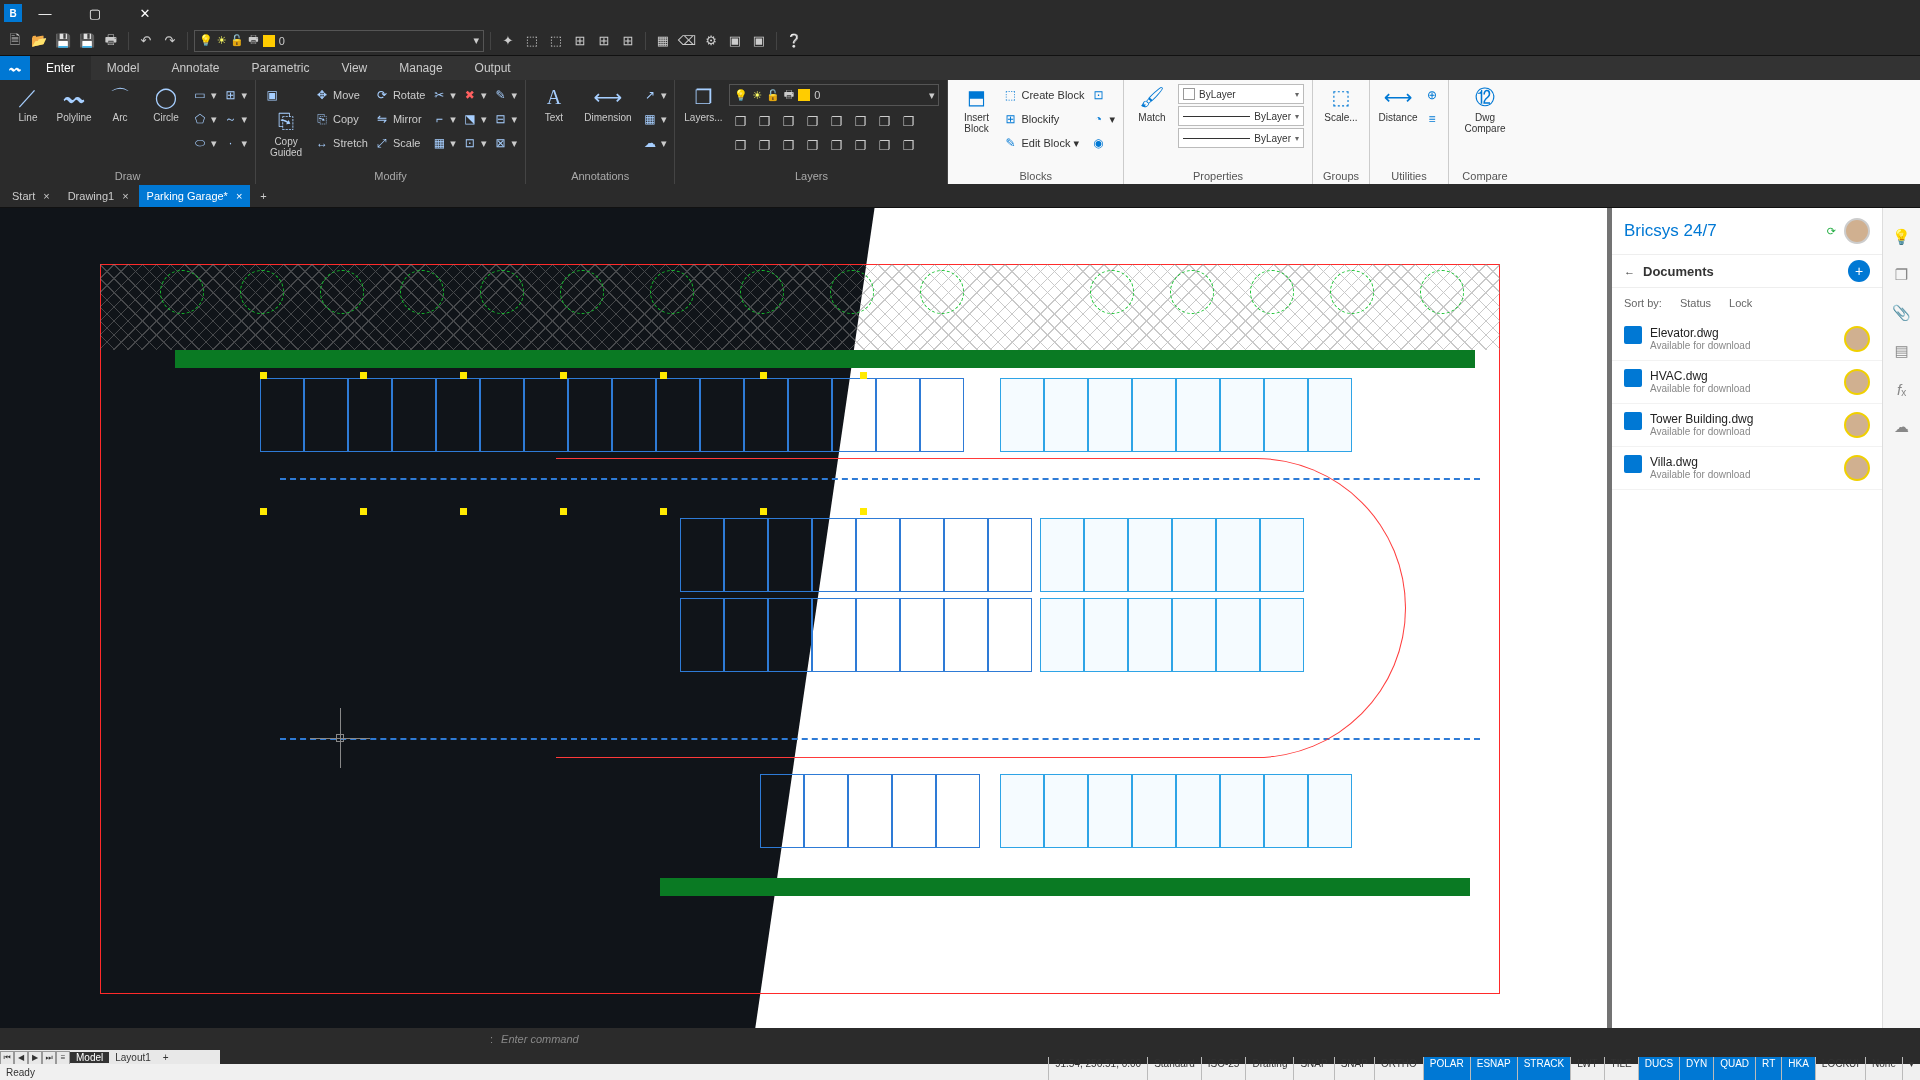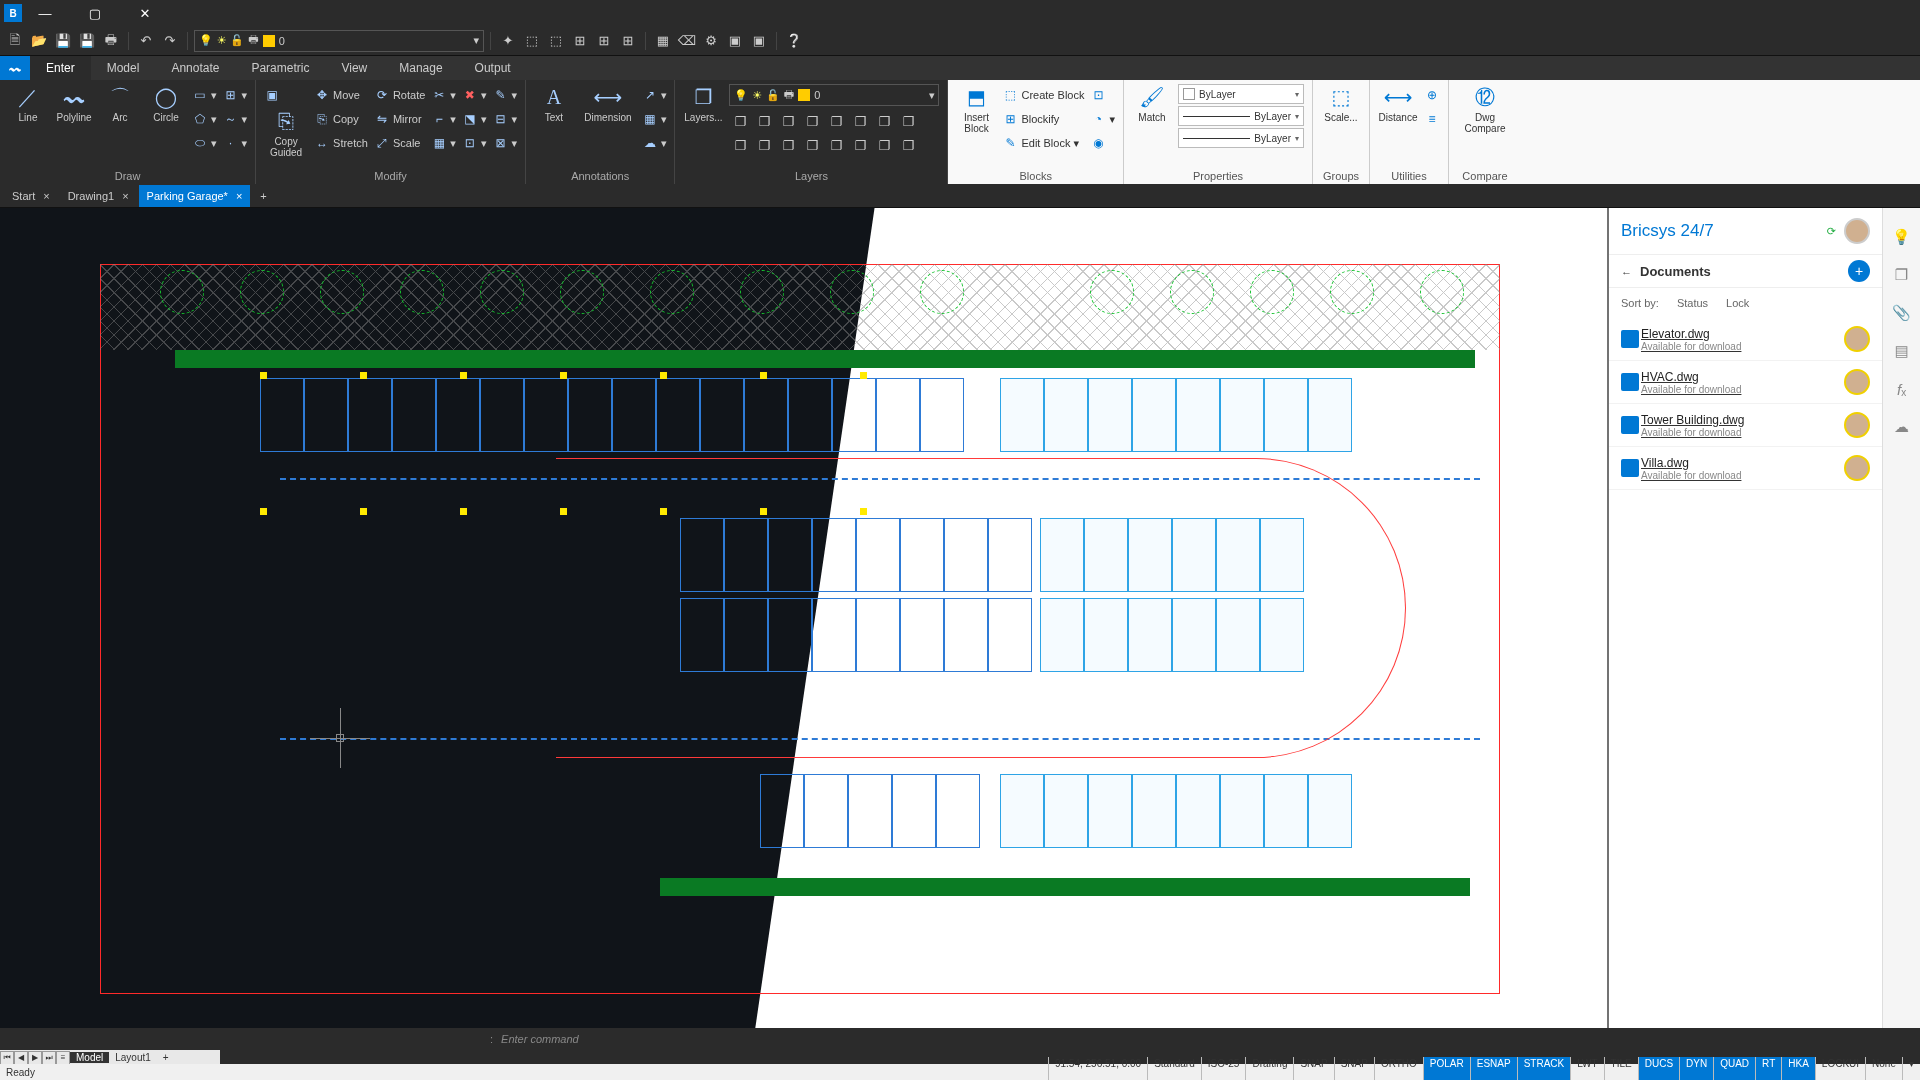--- a/index.html
+++ b/index.html
@@ -66,31 +66,31 @@
 .greenbelt { position:absolute; top:142px; left:175px; width:1300px; height:18px; background:#0a7a23; }
 .tree { position:absolute; width:44px; height:44px; border:1px dashed #15c22e; border-radius:50%; top:62px; }
 .row-slots { position:absolute; display:flex; }
 .slot { width:44px; height:74px; border:1px solid #2e7bd6; }
 .slot.lt { border-color:#2ea4e6; background:rgba(120,200,255,.07); }
 .lane-c { position:absolute; height:1px; left:280px; width:1200px; border-top:2px dashed #2e7bd6; }
 .curve-red { position:absolute; border:1px solid #ff3a3a; border-left:none; border-radius:0 260px 260px 0; }
 .pillar { position:absolute; width:7px; height:7px; background:#ffea00; }
 
 
-.rpanel { width:275px; background:#fff; border-left:2px solid #737373; display:flex; flex-direction:column; color:#333; }
+.rpanel { width:275px; background:#fff; border-left:5px solid #737373; display:flex; flex-direction:column; color:#333; }
 .rside { width:38px; background:#f5f5f5; border-left:1px solid #ddd; display:flex; flex-direction:column; align-items:center; gap:16px; padding-top:18px; }
 .rside .sico { width:22px; height:22px; color:#888; cursor:pointer; display:flex; align-items:center; justify-content:center; font-size:15px; }
 .rp-head { height:46px; display:flex; align-items:center; padding:0 12px; justify-content:space-between; }
 .rp-title { color:#0078d4; font-size:17px; }
 .rp-sub { height:34px; display:flex; align-items:center; padding:0 12px; gap:8px; border-bottom:1px solid #eee; border-top:1px solid #eee; }
 .rp-sub .back { cursor:pointer; }
 .rp-sub .t { font-weight:600; font-size:13px; flex:1; }
 .rp-add { width:22px; height:22px; border-radius:50%; background:#0078d4; color:#fff; display:flex; align-items:center; justify-content:center; cursor:pointer; font-size:14px; }
 .rp-sort { height:30px; display:flex; align-items:center; padding:0 12px; gap:18px; font-size:11px; color:#666; }
-.doc-item { display:flex; align-items:center; padding:8px 12px; gap:2px; border-bottom:1px solid #f2f2f2; cursor:pointer;text-decoration:underline; }
+.doc-item { display:flex; align-items:flex-start; padding:8px 12px; gap:8px; border-bottom:1px solid #f2f2f2; cursor:pointer; }
 .doc-ico { width:18px; height:18px; background:#0078d4; border-radius:2px; }
 .doc-txt { flex:1; display:flex; flex-direction:column; }
 .doc-name { font-size:12px; color:#222; }
 .doc-status { font-size:10px; color:#888; }
 .avatar { width:26px; height:26px; border-radius:50%; background:#d0b090; border:2px solid #f0d000; }
 
 
 .cmdbar { position:absolute; left:0; right:330px; bottom:30px; height:22px; background:#2b2b2b; display:flex; align-items:center; color:#888; font-style:italic; font-size:11px; padding-left:490px; }
 .cmdbar .prompt { margin-right:8px; font-style:normal; }
 

